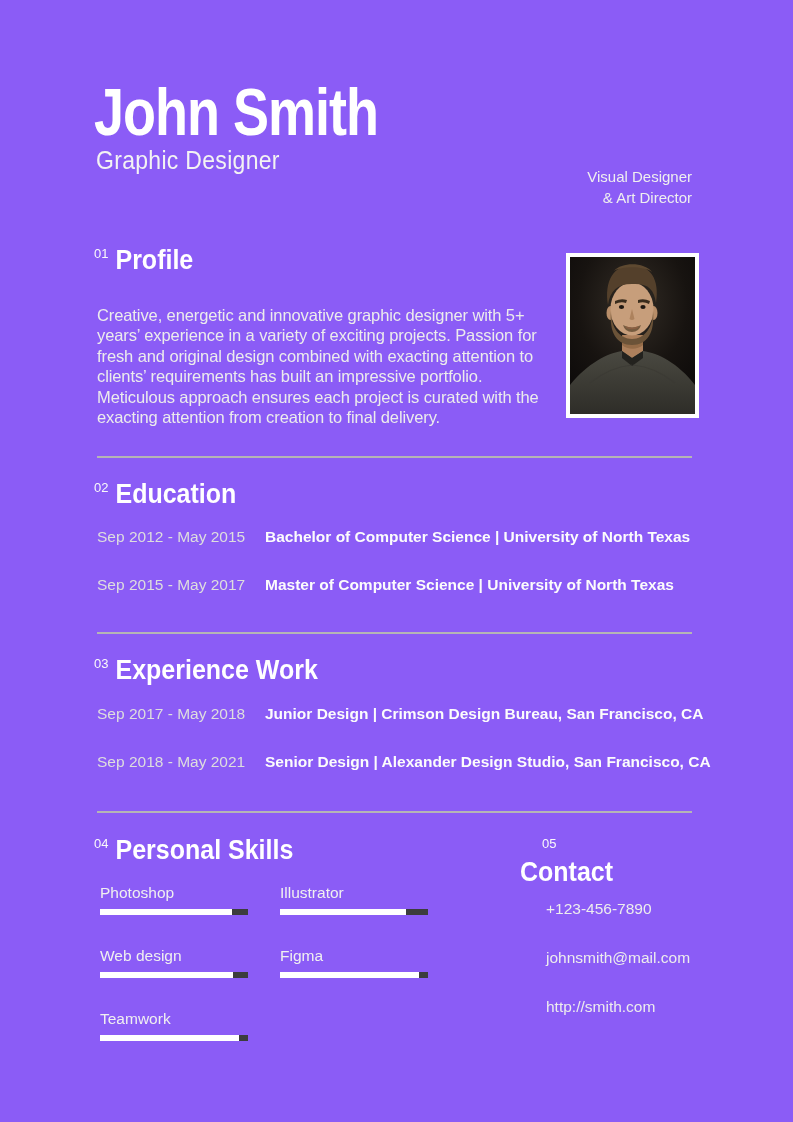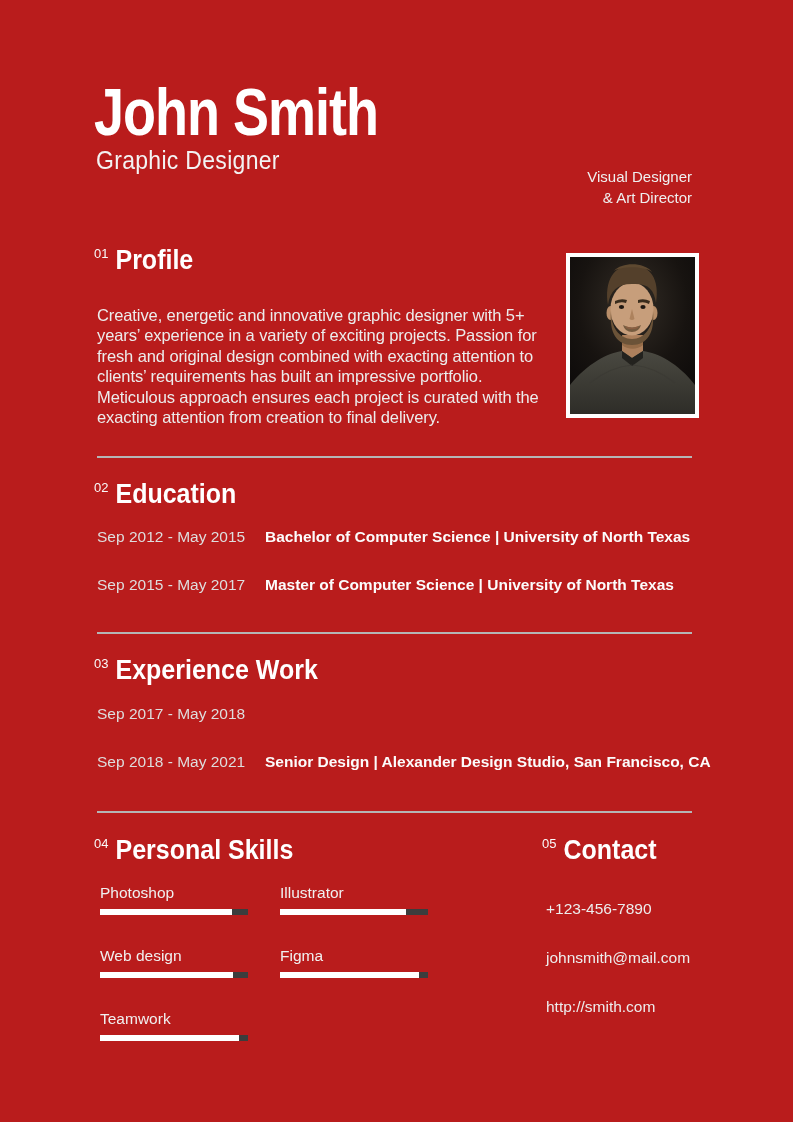--- a/index.html
+++ b/index.html
@@ -1,19 +1,19 @@
 <!DOCTYPE html>
 <html><head>
 <meta charset="utf-8">
 <style>
   html,body{margin:0;padding:0;background:#1f2020;}
   .page{
     position:relative;
     width:793px;height:1122px;
-    background:#b91c1c;
+    background:#8b5cf6;
     font-family:"Liberation Sans", sans-serif;
     color:#f2f2f2;
     overflow:hidden;
   }
   
   .name{
     position:absolute;left:94px;top:74px;margin:0;
     font-size:54px;font-weight:700;letter-spacing:-1px;color:#ffffff;
     transform:scaleY(1.22);transform-origin:0 0;white-space:nowrap;
   }
@@ -128,20 +128,21 @@
   </div>
 
   <div class="divider" style="top:632px;"></div>
 
   <div class="sec-head" style="left:72px;top:655px;">
     <span class="sec-num">03</span>
     <span class="sec-title">Experience Work</span>
   </div>
   <div class="t-row" style="top:705px;">
     <span class="t-date">Sep 2017 - May 2018</span>
+    <span class="t-detail">Junior Design | Crimson Design Bureau, San Francisco, CA</span>
   </div>
   <div class="t-row" style="top:753px;">
     <span class="t-date">Sep 2018 - May 2021</span>
     <span class="t-detail">Senior Design | Alexander Design Studio, San Francisco, CA</span>
   </div>
 
   <div class="divider" style="top:811px;"></div>
 
   <div class="sec-head" style="left:72px;top:835px;">
     <span class="sec-num">04</span>
@@ -173,21 +174,21 @@
         </div>
     </div>
     <div class="skill">
       <div class="skill-label">Teamwork</div>
       <div class="skill-track">
           <div class="skill-fill" style="width: 94%;"></div>
         </div>
     </div>
   </div>
 
-  <div class="sec-head" style="left:520px;top:835px;">
+  <div class="sec-head" style="left:520px;top:835px;flex-direction:column;">
     <span class="sec-num">05</span>
     <span class="sec-title">Contact</span>
   </div>
   <div class="contact-item ci-0">+123-456-7890</div>
   <div class="contact-item ci-1">johnsmith@mail.com</div>
   <div class="contact-item ci-2">http://smith.com</div>
 
 </div>
 
 </body></html>

